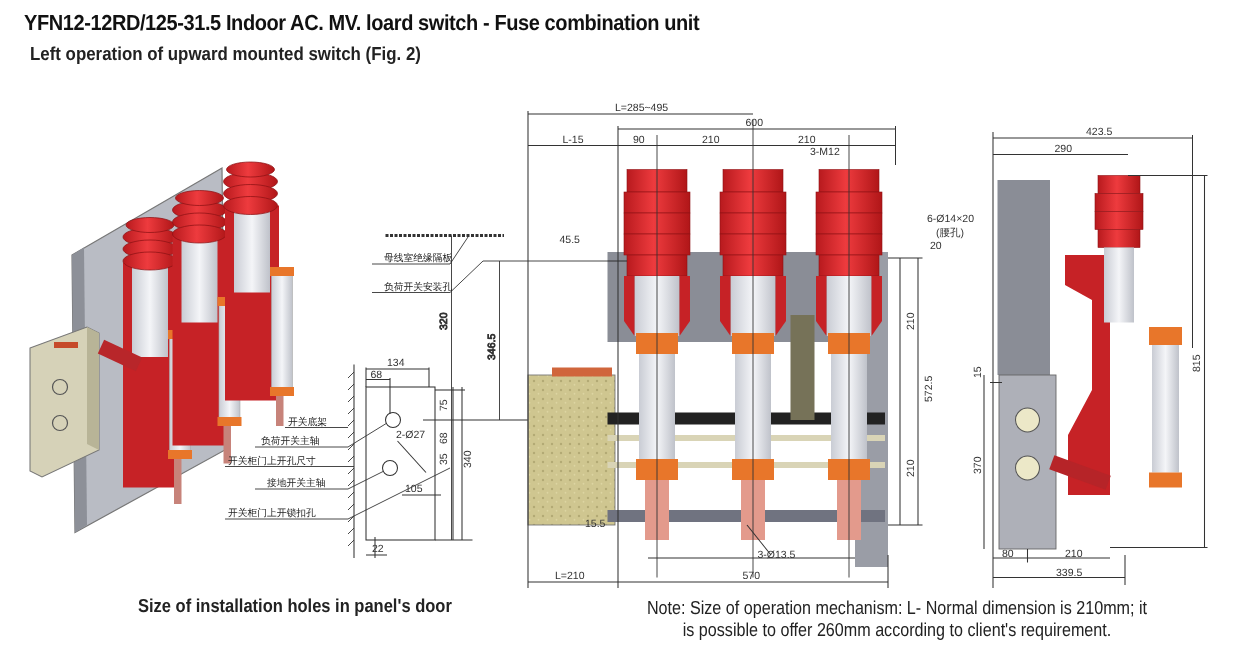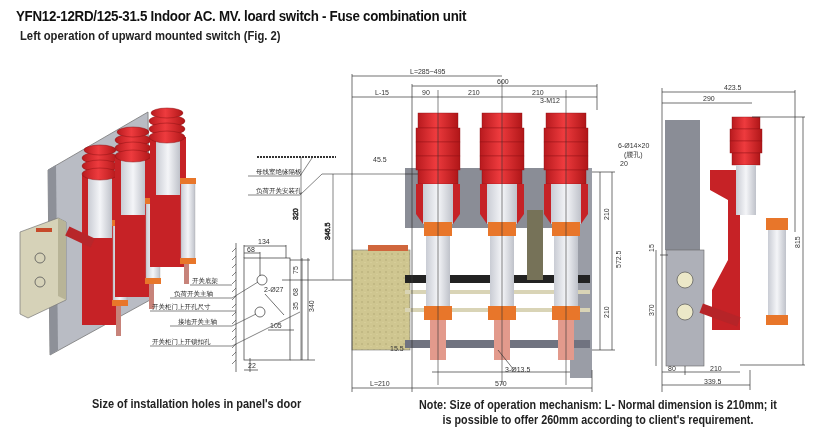--- a/index.html
+++ b/index.html
@@ -1,20 +1,20 @@
 <!DOCTYPE html>
 <html><head>
 <meta charset="utf-8">
 <style>
   html, body { margin:0; padding:0; background:#fff; }
   body { width:826px; height:439px; position:relative; overflow:hidden; font-family:"Liberation Sans", sans-serif; color:#111; }
   .title { position:absolute; left:16px; top:8px; font-size:14.5px; font-weight:bold; letter-spacing:-0.3px; transform:scaleX(0.92); transform-origin:left; white-space:nowrap; }
   .subtitle { position:absolute; left:20px; top:29px; font-size:12.5px; font-weight:bold; transform:scaleX(0.9); transform-origin:left; white-space:nowrap; color:#222; }
   .caption { position:absolute; font-size:12.5px; font-weight:bold; transform:scaleX(0.88); transform-origin:left; white-space:nowrap; color:#222; }
-  .note { position:absolute; left:378px; top:398px; width:440px; font-size:12.5px; font-weight:bold; color:#222; text-align:center; line-height:15px; }
+  .note { position:absolute; left:378px; top:398px; width:440px; font-size:12.5px; font-weight:normal; color:#222; text-align:center; line-height:15px; }
   .note span { display:block; transform:scaleX(0.86); }
   svg { position:absolute; left:0; top:0; }
   .dim { font-family:"Liberation Sans", sans-serif; font-size:7px; fill:#333; }
   .lbl { font-family:"DejaVu Sans", sans-serif; font-size:6.5px; fill:#222; }
 </style>
 </head>
 <body>
 
 <div class="title">YFN12-12RD/125-31.5 Indoor AC. MV. loard switch - Fuse combination unit</div>
 <div class="subtitle">Left operation of upward mounted switch (Fig. 2)</div>

